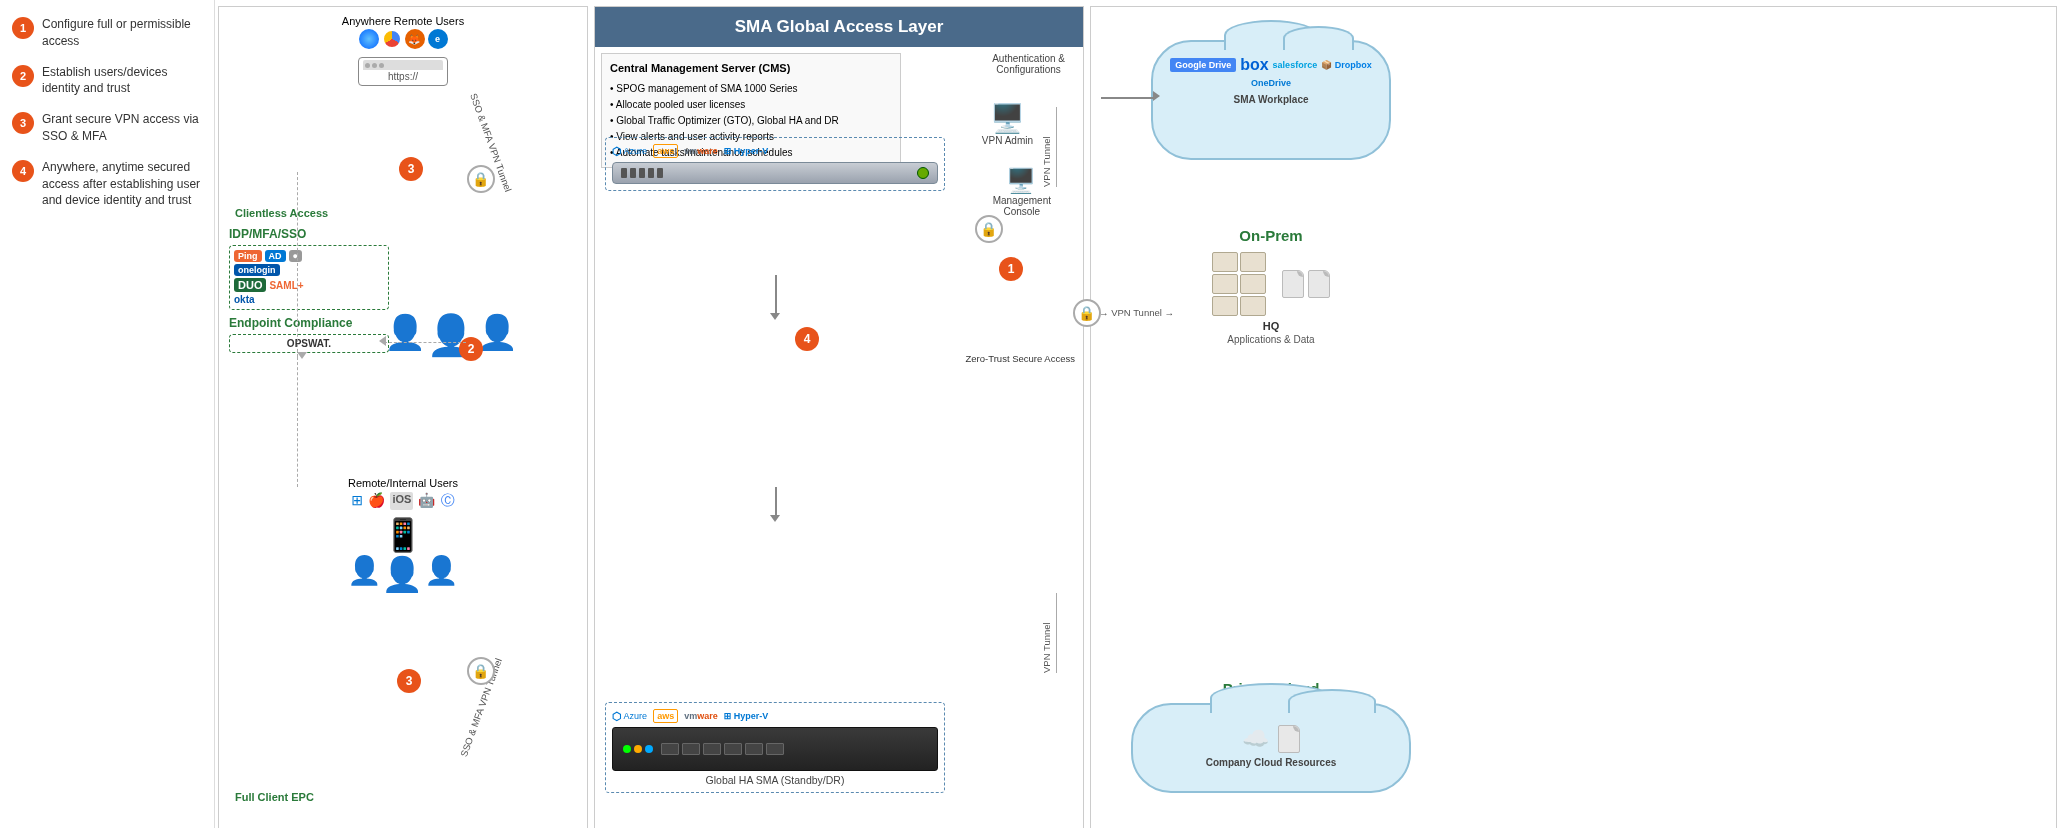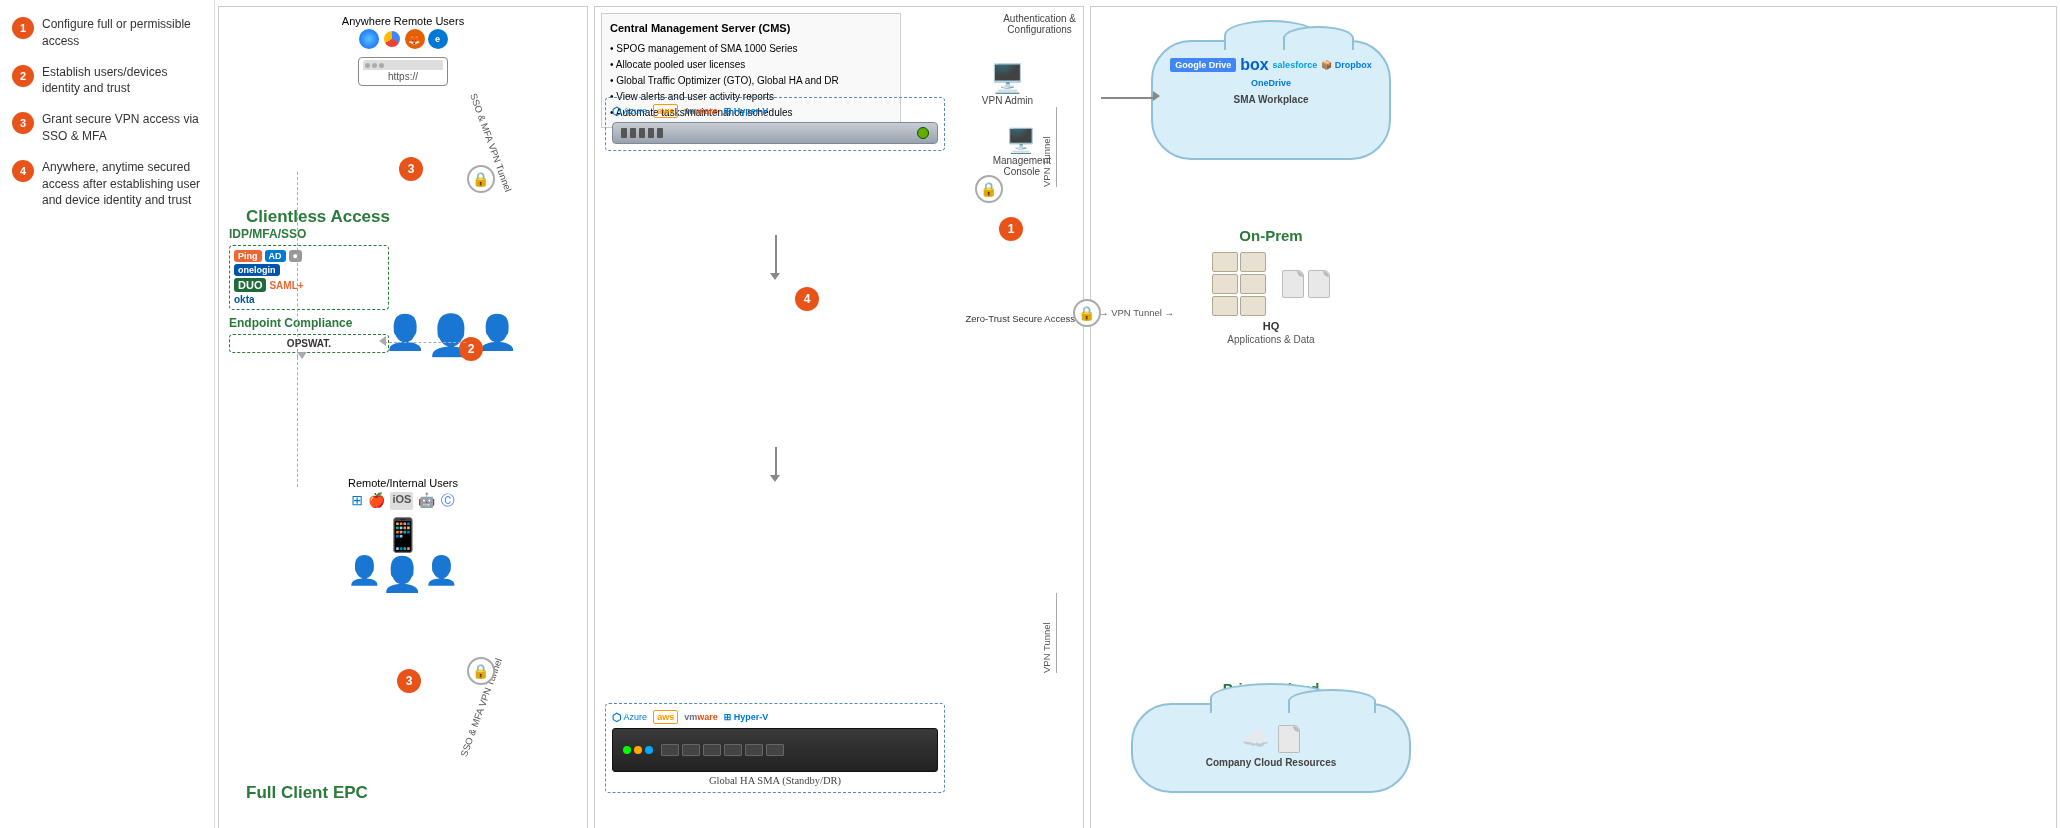--- a/index.html
+++ b/index.html
@@ -211,21 +211,21 @@
       padding: 6px;
     }
 
     
     .tc { text-align: center; }
     .mt2 { margin-top: 2px; }
     .mt4 { margin-top: 4px; }
     .mt6 { margin-top: 6px; }
     .fs11 { font-size: 11px; }
     .fs12 { font-size: 12px; }
-    .fs13 { font-size: 17px; margin-left: 11px; }
+    .fs13 { font-size: 11px; }
     .bold { font-weight: bold; }
 
   </style>
 </head>
 <body>
 
 <div class="diagram">
 
   <div class="panel" style="width:215px; background:white; border-right:1px solid #ddd; flex-shrink:0; padding:16px 12px;">
     <div class="sidebar-item">
@@ -365,36 +365,37 @@
 
       <div style="position:absolute; top:335px; left:165px; width:82px; border-top:1.5px dashed #aaa;"></div>
 
       <div style="position:absolute; top:329px; left:160px; width:0; height:0; border-top:5px solid transparent; border-bottom:5px solid transparent; border-right:7px solid #aaa;"></div>
 
       <div style="position:absolute; top:350px; left:78px; width:1.5px; height:130px; border-left:1.5px dashed #aaa;"></div>
     </div>
   </div>
 
   <div class="panel panel-sma">
+    <div class="panel-title title-sma">SMA Global Access Layer</div>
     <div class="panel-content" style="position:relative;">
 
       <div style="position:absolute; top:6px; left:6px; width:300px;">
         <div class="cms-box">
           <div class="cms-title">Central Management Server (CMS)</div>
           <div style="font-size:10px; line-height:1.6;">
             <div>• <span>SPOG management of SMA 1000 Series</span></div>
             <div>• <span>Allocate pooled user licenses</span></div>
             <div>• <span>Global Traffic Optimizer (GTO), Global HA and DR</span></div>
             <div>• <span>View alerts and user activity reports</span></div>
             <div>• <span>Automate tasks/maintenance schedules</span></div>
           </div>
         </div>
       </div>
 
-      <div style="position:absolute; top:6px; right:7px; text-align:center; font-size:10px; color:#444;">Authentication &amp;<br>Configurations</div>
+      <div style="position:absolute; top:6px; right:18px; text-align:center; font-size:10px; color:#444;">Authentication &amp;<br>Configurations</div>
 
       <div style="position:absolute; top:55px; right:50px; text-align:center;">
         <div style="font-size:28px;">🖥️</div>
         <div style="font-size:10px; color:#444;">VPN Admin</div>
       </div>
 
       <div style="position:absolute; top:120px; right:32px; text-align:center;">
         <div style="font-size:24px;">🖥️</div>
         <div style="font-size:10px; color:#444; text-align:center;">Management<br>Console</div>
       </div>
@@ -459,21 +460,21 @@
             </div>
             <div style="flex:1; display:flex; gap:3px;">
               <div style="width:18px;height:12px;background:#444;border-radius:1px;border:1px solid #666;"></div>
               <div style="width:18px;height:12px;background:#444;border-radius:1px;border:1px solid #666;"></div>
               <div style="width:18px;height:12px;background:#444;border-radius:1px;border:1px solid #666;"></div>
               <div style="width:18px;height:12px;background:#444;border-radius:1px;border:1px solid #666;"></div>
               <div style="width:18px;height:12px;background:#444;border-radius:1px;border:1px solid #666;"></div>
               <div style="width:18px;height:12px;background:#444;border-radius:1px;border:1px solid #666;"></div>
             </div>
           </div>
-          <div style="font-size:10.5px; color:#444; text-align:center; margin-top:3px;font-family:Liberation Serif, serif;">Global HA SMA (Standby/DR)</div>
+          <div style="font-size:10.5px; color:#444; text-align:center; margin-top:3px;">Global HA SMA (Standby/DR)</div>
         </div>
       </div>
 
       <div style="position:absolute; top:306px; right:8px; font-size:9.5px; color:#333; white-space:nowrap; writing-mode:horizontal-tb;">Zero-Trust Secure Access</div>
 
       <div style="position:absolute; top:228px; left:180px; width:2px; height:40px; background:#888;"></div>
       <div style="position:absolute; top:266px; left:175px; width:0;height:0;border-left:5px solid transparent;border-right:5px solid transparent;border-top:7px solid #888;"></div>
 
       <div style="position:absolute; top:440px; left:180px; width:2px; height:30px; background:#888;"></div>
       <div style="position:absolute; top:468px; left:175px; width:0;height:0;border-left:5px solid transparent;border-right:5px solid transparent;border-top:7px solid #888;"></div>

